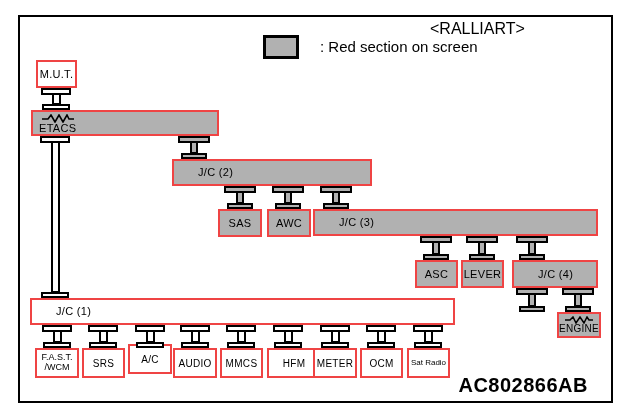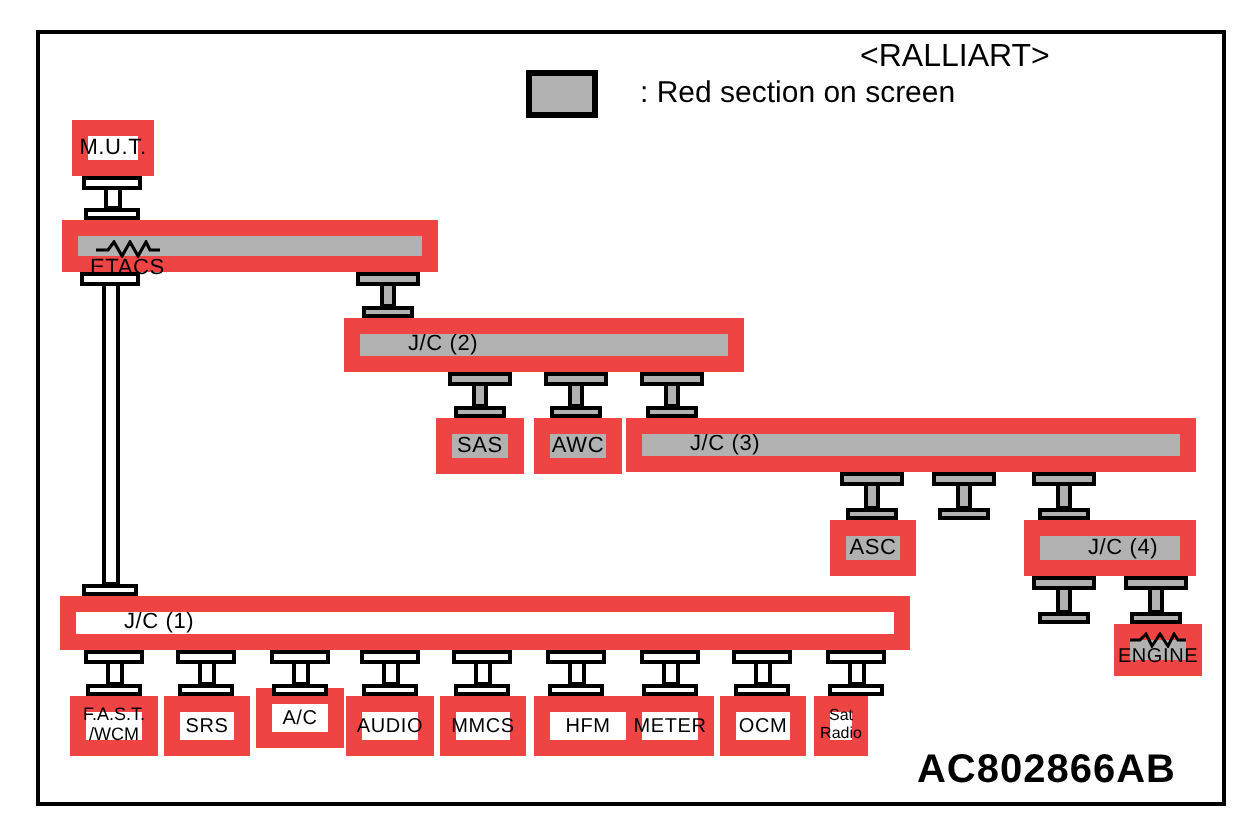--- a/index.html
+++ b/index.html
@@ -6,21 +6,21 @@
   * { box-sizing:border-box; }
   #stage {
     position:relative; width:625px; height:420px; background:#ffffff;
     font-family:"Liberation Sans", sans-serif; color:#000; overflow:hidden;
   }
   .frame {
     position:absolute; left:18px; top:15px; width:595px; height:388px;
     border:2px solid #000; background:#fff;
   }
   .box, .bar {
-    position:absolute; border:8px solid #ef4444; background:#fff;
+    position:absolute; border:2px solid #ef4444; background:#fff;
     display:flex; align-items:center; justify-content:center;
     font-size:11px; letter-spacing:0.3px; line-height:1.1; text-align:center;
   }
   .bar { justify-content:flex-start; padding-left:24px; }
   .gray { background:#b1b1b1; }
   .conn-stem, .conn-flange { position:absolute; border:2px solid #000; background:#fff; }
   .conn-stem.gray, .conn-flange.gray { background:#b1b1b1; }
   .stack { display:flex; flex-direction:column; align-items:center; }
   .stack svg { display:block; margin-bottom:-1px; }
   .etacs-label { position:absolute; left:6px; top:2px; }
@@ -75,21 +75,21 @@
   </div>
   <div class="box small" style="left:267px;top:348px;width:54px;height:30px;">
     <span>HFM</span>
   </div>
   <div class="box small" style="left:313px;top:348px;width:44px;height:30px;">
     <span>METER</span>
   </div>
   <div class="box small" style="left:360px;top:348px;width:43px;height:30px;">
     <span>OCM</span>
   </div>
-  <div class="box tiny" style="left:407px;top:348px;width:27px;height:30px;">
+  <div class="box tiny" style="left:407px;top:348px;width:43px;height:30px;">
     <span>Sat Radio</span>
   </div>
 
   <div class="bar gray" style="left:31px;top:110px;width:188px;height:26px;">
     <span class="stack etacs-label">
       <svg width="34" height="9" viewBox="0 0 34 9">
         <polyline points="1,5 7,5 10,1 14,8 18,1 22,8 26,1 28,5 33,5" fill="none" stroke="#000" stroke-width="1.6"></polyline>
       </svg>
       <span>ETACS</span>
     </span>
@@ -105,20 +105,23 @@
   <div class="box gray" style="left:267px;top:209px;width:44px;height:28px;">
     <span>AWC</span>
   </div>
 
   <div class="bar gray" style="left:313px;top:209px;width:285px;height:27px;">
     <span>J/C (3)</span>
   </div>
 
   <div class="box gray" style="left:415px;top:260px;width:43px;height:28px;">
     <span>ASC</span>
+  </div>
+  <div class="box gray" style="left:461px;top:260px;width:43px;height:28px;">
+    <span>LEVER</span>
   </div>
   <div class="bar gray" style="left:512px;top:260px;width:86px;height:28px;">
     <span>J/C (4)</span>
   </div>
 
   <div class="box gray small" style="left:557px;top:312px;width:44px;height:26px;">
     <span class="stack">
       <svg width="30" height="8" viewBox="0 0 30 8">
         <polyline points="1,4 6,4 9,1 12,7 16,1 20,7 23,1 25,4 29,4" fill="none" stroke="#000" stroke-width="1.5"></polyline>
       </svg>

